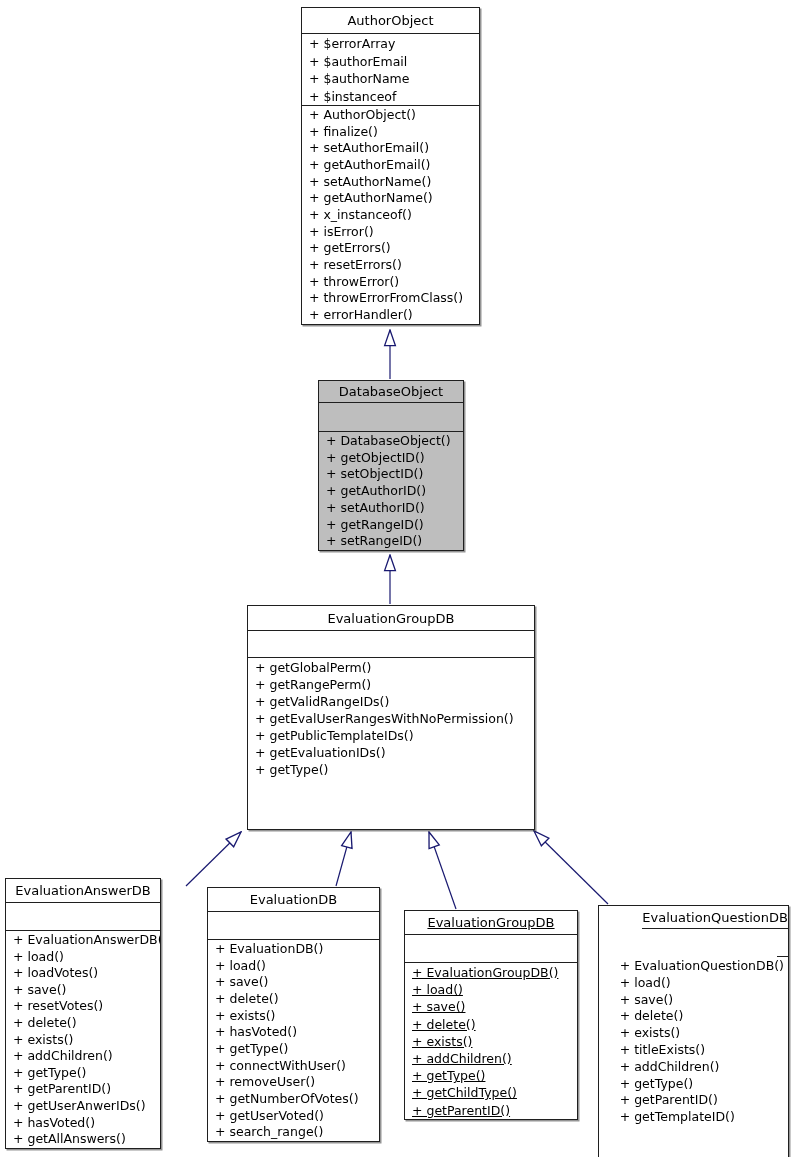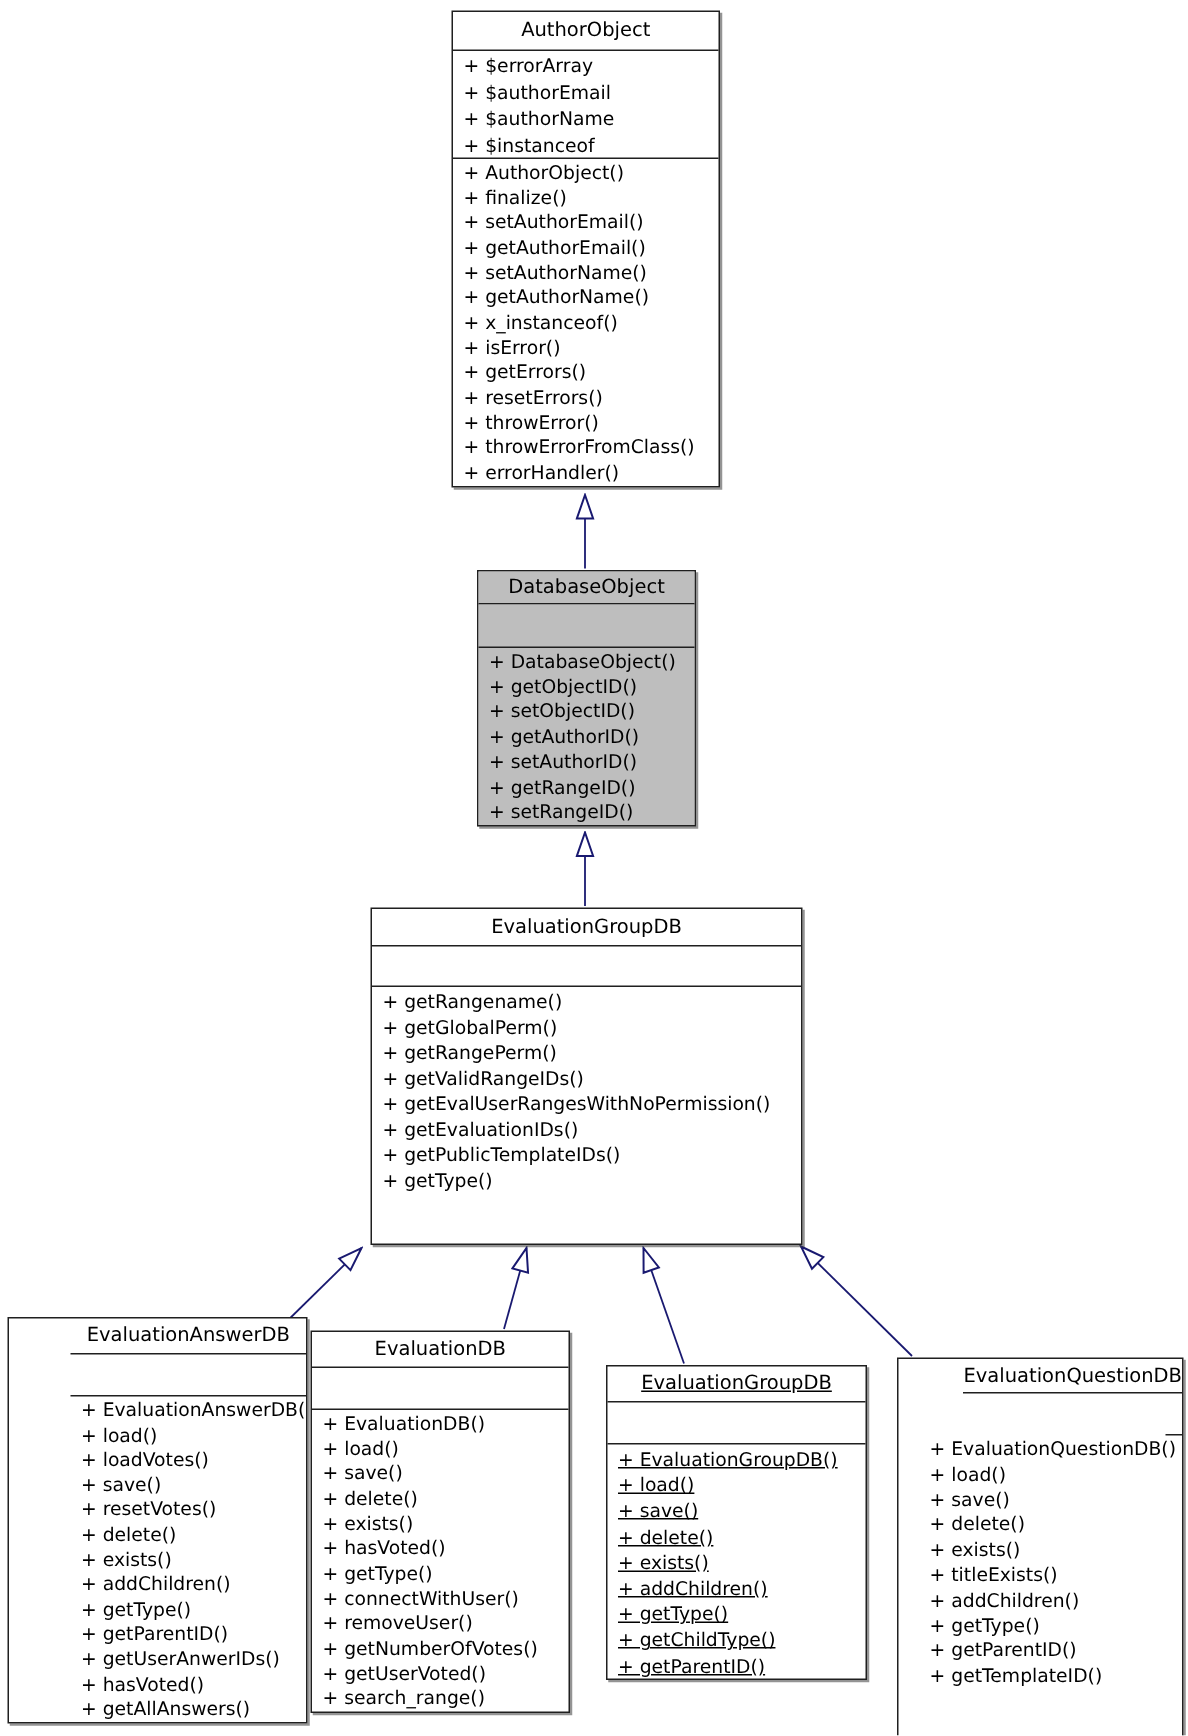--- a/index.html
+++ b/index.html
@@ -73,21 +73,21 @@
   #box-databaseobject      { left:318px; top:380px; width:146px; height:171px; }
   #box-databaseobject      .uml-title { height:22px; }
   #box-databaseobject      .uml-attrs { height:29px; }
   #box-databaseobject      .uml-methods { line-height:16.7px; }
 
   #box-evaluationobjectdb  { left:247px; top:605px; width:288px; height:225px; }
   #box-evaluationobjectdb  .uml-title { height:25px; }
   #box-evaluationobjectdb  .uml-attrs { height:27px; }
   #box-evaluationobjectdb  .uml-methods { line-height:17.0px; }
 
-  #box-evaluationanswerdb  { left:5px;   top:878px; width:200px; height:271px;padding-left:41px; }
+  #box-evaluationanswerdb  { left:5px;   top:878px; width:156px; height:271px; }
   #box-evaluationanswerdb  .uml-title { height:24px; }
   #box-evaluationanswerdb  .uml-attrs { height:28px; }
   #box-evaluationanswerdb  .uml-methods { line-height:16.6px; }
 
   #box-evaluationdb        { left:207px; top:887px; width:173px; height:255px; }
   #box-evaluationdb        .uml-title { height:24px; }
   #box-evaluationdb        .uml-attrs { height:28px; }
   #box-evaluationdb        .uml-methods { line-height:16.65px; }
 
   #box-evaluationgroupdb   { left:404px; top:910px; width:174px; height:210px;text-decoration:underline; }
@@ -155,27 +155,26 @@
         <div class="member">+ setAuthorID()</div>
         <div class="member">+ getRangeID()</div>
         <div class="member">+ setRangeID()</div>
       </div>
   </div>
 
   <div class="uml-box" id="box-evaluationobjectdb">
     <div class="uml-title">EvaluationGroupDB</div>
     <div class="uml-attrs"></div>
     <div class="uml-methods">
-        <div class="member">+ getRangename()</div>
         <div class="member">+ getGlobalPerm()</div>
         <div class="member">+ getRangePerm()</div>
         <div class="member">+ getValidRangeIDs()</div>
         <div class="member">+ getEvalUserRangesWithNoPermission()</div>
+        <div class="member">+ getPublicTemplateIDs()</div>
         <div class="member">+ getEvaluationIDs()</div>
-        <div class="member">+ getPublicTemplateIDs()</div>
         <div class="member">+ getType()</div>
       </div>
   </div>
 
   <div class="uml-box" id="box-evaluationanswerdb">
     <div class="uml-title">EvaluationAnswerDB</div>
     <div class="uml-attrs"></div>
     <div class="uml-methods">
         <div class="member">+ EvaluationAnswerDB()</div>
         <div class="member">+ load()</div>

